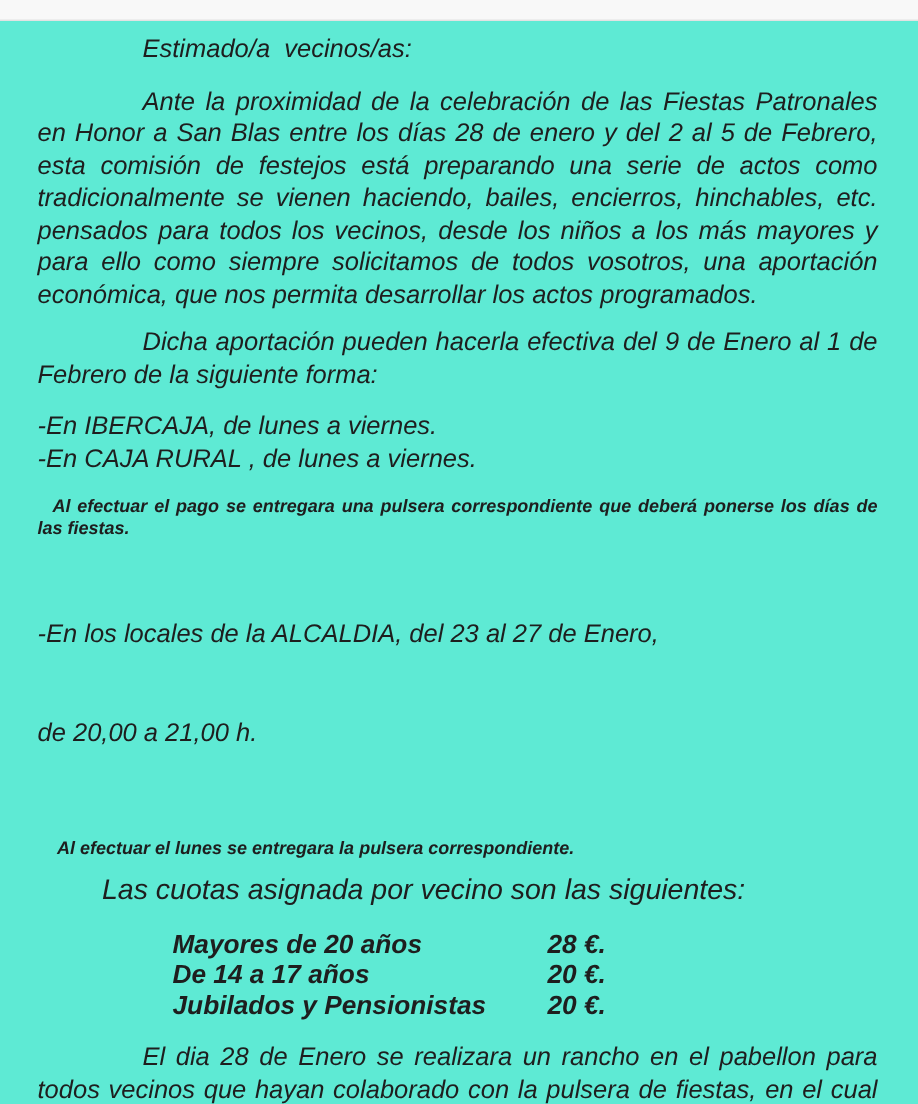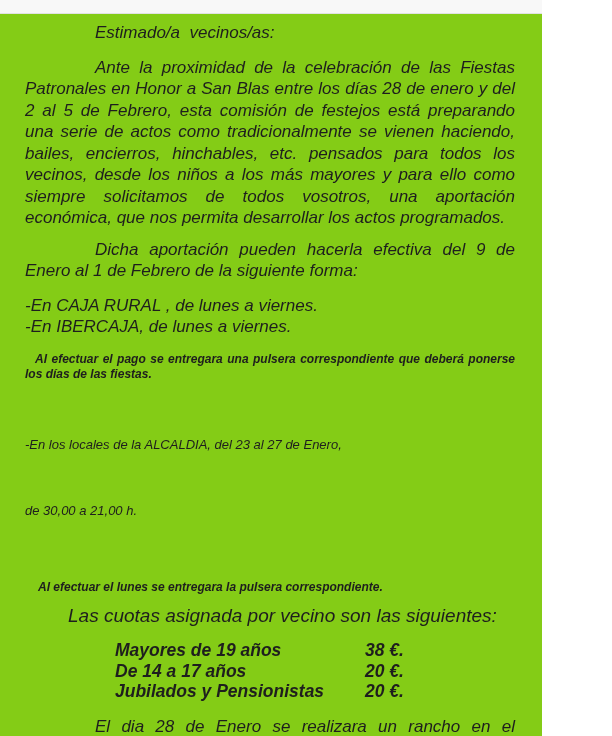--- a/index.html
+++ b/index.html
@@ -2,23 +2,23 @@
 <html><head>
 <meta charset="utf-8">
 <style>
   html, body {
     margin: 0;
     padding: 0;
     background: #ffffff;
   }
   .page {
     position: relative;
-    width: 542px;
+    width: 612px;
     height: 736px;
-    background: #84cc16;
+    background: #5eead4;
     overflow: hidden;
     font-family: "Liberation Sans", sans-serif;
     font-style: italic;
     color: #1e1e1e;
   }
   .top-strip {
     height: 13px;
     background: #f8f8f8;
     border-bottom: 1px solid #e2e2e2;
   }
@@ -54,21 +54,21 @@
     line-height: 15px;
     font-weight: bold;
     text-align: justify;
     white-space: pre-wrap;
     margin: 0;
   }
   .note1 { margin-top: 14px; text-indent: 10px; }
   .note2 { margin-top: 14px; text-indent: 13px; }
   .alcaldia {
     margin-top: 8px;
-    font-size: 13px;
+    font-size: 17px;
     line-height: 22px;
     white-space: pre-wrap;
   }
   .alcaldia p { margin: 0; }
   .quotas-intro {
     margin-top: 10px;
     font-size: 19px;
     line-height: 21.5px;
     text-indent: 43px;
     white-space: pre-wrap;
@@ -98,39 +98,39 @@
 
   <div class="content">
 
     <p class="body-text salutation">Estimado/a  vecinos/as:</p>
 
     <p class="body-text p-indent p1">Ante la proximidad de la celebración de las Fiestas Patronales en Honor a San Blas entre los días 28 de enero y del 2 al 5 de Febrero, esta comisión de festejos está preparando una serie de actos como tradicionalmente se vienen haciendo, bailes, encierros, hinchables, etc. pensados para todos los vecinos, desde los niños a los más mayores y para ello como siempre solicitamos de todos vosotros, una aportación económica, que nos permita desarrollar los actos programados.</p>
 
     <p class="body-text p-indent p2">Dicha aportación pueden hacerla efectiva del 9 de Enero al 1 de Febrero de la siguiente forma:</p>
 
     <div class="payment">
+      <p class="payment-line">-En IBERCAJA, de lunes a viernes.</p>
       <p class="payment-line">-En CAJA RURAL , de lunes a viernes.</p>
-      <p class="payment-line">-En IBERCAJA, de lunes a viernes.</p>
     </div>
 
     <p class="note note1">Al efectuar el pago se entregara una pulsera correspondiente que deberá ponerse los días de las fiestas.</p>
 
     <div class="alcaldia">
       <p>-En los locales de la ALCALDIA, del 23 al 27 de Enero,</p>
-      <p>de 30,00 a 21,00 h.</p>
+      <p>de 20,00 a 21,00 h.</p>
     </div>
 
     <p class="note note2">Al efectuar el lunes se entregara la pulsera correspondiente.</p>
 
     <p class="quotas-intro">Las cuotas asignada por vecino son las siguientes:</p>
 
     <div class="quota-table">
       <div class="quota-row">
-        <span class="quota-label">Mayores de 19 años</span>
-        <span class="quota-price">38 €.</span>
+        <span class="quota-label">Mayores de 20 años</span>
+        <span class="quota-price">28 €.</span>
       </div>
       <div class="quota-row">
         <span class="quota-label">De 14 a 17 años</span>
         <span class="quota-price">20 €.</span>
       </div>
       <div class="quota-row">
         <span class="quota-label">Jubilados y Pensionistas</span>
         <span class="quota-price">20 €.</span>
       </div>
     </div>

